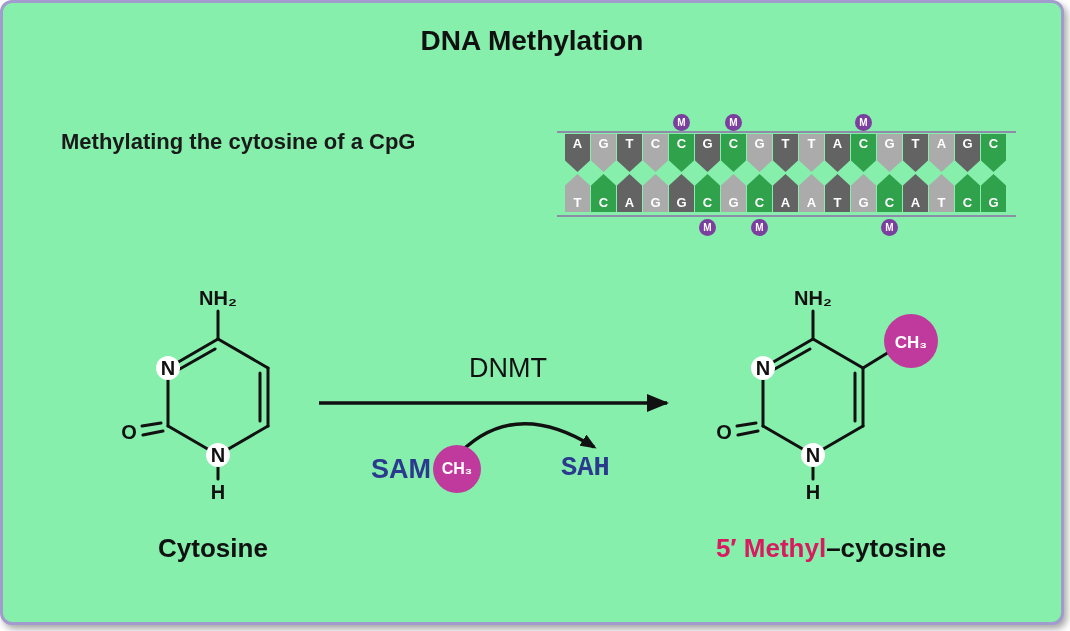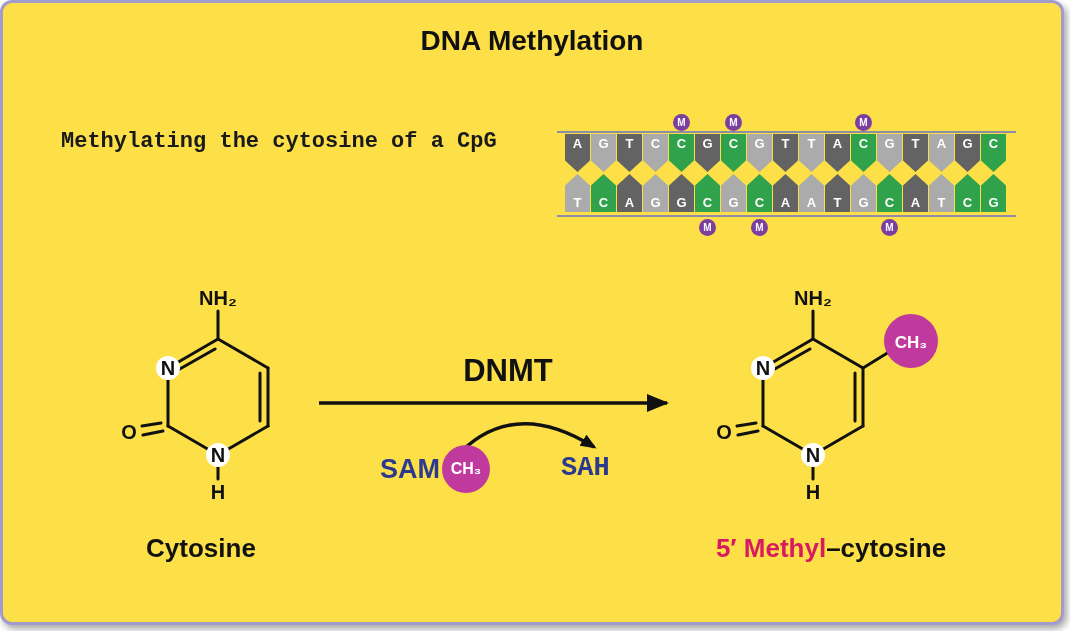--- a/index.html
+++ b/index.html
@@ -1,30 +1,30 @@
 <!DOCTYPE html>
 <html><head>
 <meta charset="utf-8">
 <style>
   * { box-sizing: border-box; margin: 0; padding: 0; }
   html,body { background:#ffffff; }
   body { width:1070px; height:631px; font-family:"Liberation Sans","DejaVu Sans",sans-serif; }
   .frame {
     position:relative; width:1064px; height:625px; margin:0;
-    background:#fde047; border:3px solid #a29bce; border-radius:12px;
+    background:#86efac; border:3px solid #a29bce; border-radius:12px;
     box-shadow:3px 4px 7px rgba(0,0,0,.35);
     overflow:hidden;
   }
   .title {
     position:absolute; top:22px; left:0; width:100%;
     text-align:center; font-size:28px; font-weight:bold; color:#111;
   }
   .caption {
     position:absolute; left:58px; top:122px;
-    font-size:22px; font-weight:bold; color:#1a1a1a; line-height:33px;font-family:Liberation Mono, monospace;
+    font-size:22px; font-weight:bold; color:#1a1a1a; line-height:33px;
   }
   
   .dna { position:absolute; left:562px; top:110px; width:443px; height:126px; }
   .rail { position:absolute; left:-8px; right:-8px; height:2px; background:#8d8da9; }
   .rail-top { top:18px; }
   .rail-bottom { top:102px; }
   .strand { position:absolute; left:0; display:flex; gap:1px; }
   .strand-top { top:21px; }
   .strand-bottom { top:61px; }
   .tile {
@@ -44,24 +44,24 @@
   .m-top { top:1px; }
   .m-bottom { top:106px; }
   
   .mol { position:absolute; }
   .atom text { font-size:20px; font-weight:bold; fill:#111;
     font-family:"Liberation Sans","DejaVu Sans",sans-serif; }
   .ch3-text { font-size:17px; font-weight:bold; fill:#ffffff;
     font-family:"Liberation Sans","DejaVu Sans",sans-serif; }
   .dnmt {
     position:absolute; left:425px; top:350px; width:160px;
-    text-align:center; font-size:31px; font-weight:bold; color:#111;
+    text-align:center; font-size:27px; font-weight:normal; color:#111;
   }
   .arrow-svg, .curve-svg { position:absolute; }
-  .sam-group { position:absolute; left:368px; top:442px; display:flex; align-items:center; z-index:3;margin-left:9px; }
+  .sam-group { position:absolute; left:368px; top:442px; display:flex; align-items:center; z-index:3; }
   .rxt { font-size:27px; font-weight:bold; color:#2b3a8f; }
   .sah { position:absolute; left:558px; top:450px;font-family:Liberation Mono, monospace; }
   .ch3-badge {
     width:48px; height:48px; margin-left:2px; border-radius:50%;
     background:#c0399c; color:#fff; font-size:16px; font-weight:bold;
     display:flex; align-items:center; justify-content:center;
   }
   .mol-label {
     position:absolute; text-align:center;
     font-size:26px; font-weight:bold; color:#111;
@@ -274,19 +274,19 @@
     <text class="ch3-text" x="203" y="79" text-anchor="middle">CH₃</text>
     <g class="atom" text-anchor="middle">
       <text x="105" y="36">NH₂</text>
       <text x="55" y="106">N</text>
       <text x="105" y="193">N</text>
       <text x="16" y="170">O</text>
       <text x="105" y="230">H</text>
     </g>
   </svg>
 
-  <div class="mol-label" style="left:96px; top:530px; width:204px;">Cytosine</div>
+  <div class="mol-label" style="left:108px; top:530px; width:204px;">Cytosine</div>
 
   <div class="mol-label" style="left:648px; top:530px; width:360px;">
     <span class="pink" style="color: rgb(216, 27, 96);">5′ Methyl</span><span>–cytosine</span>
   </div>
 
 </div>
 
 </body></html>

